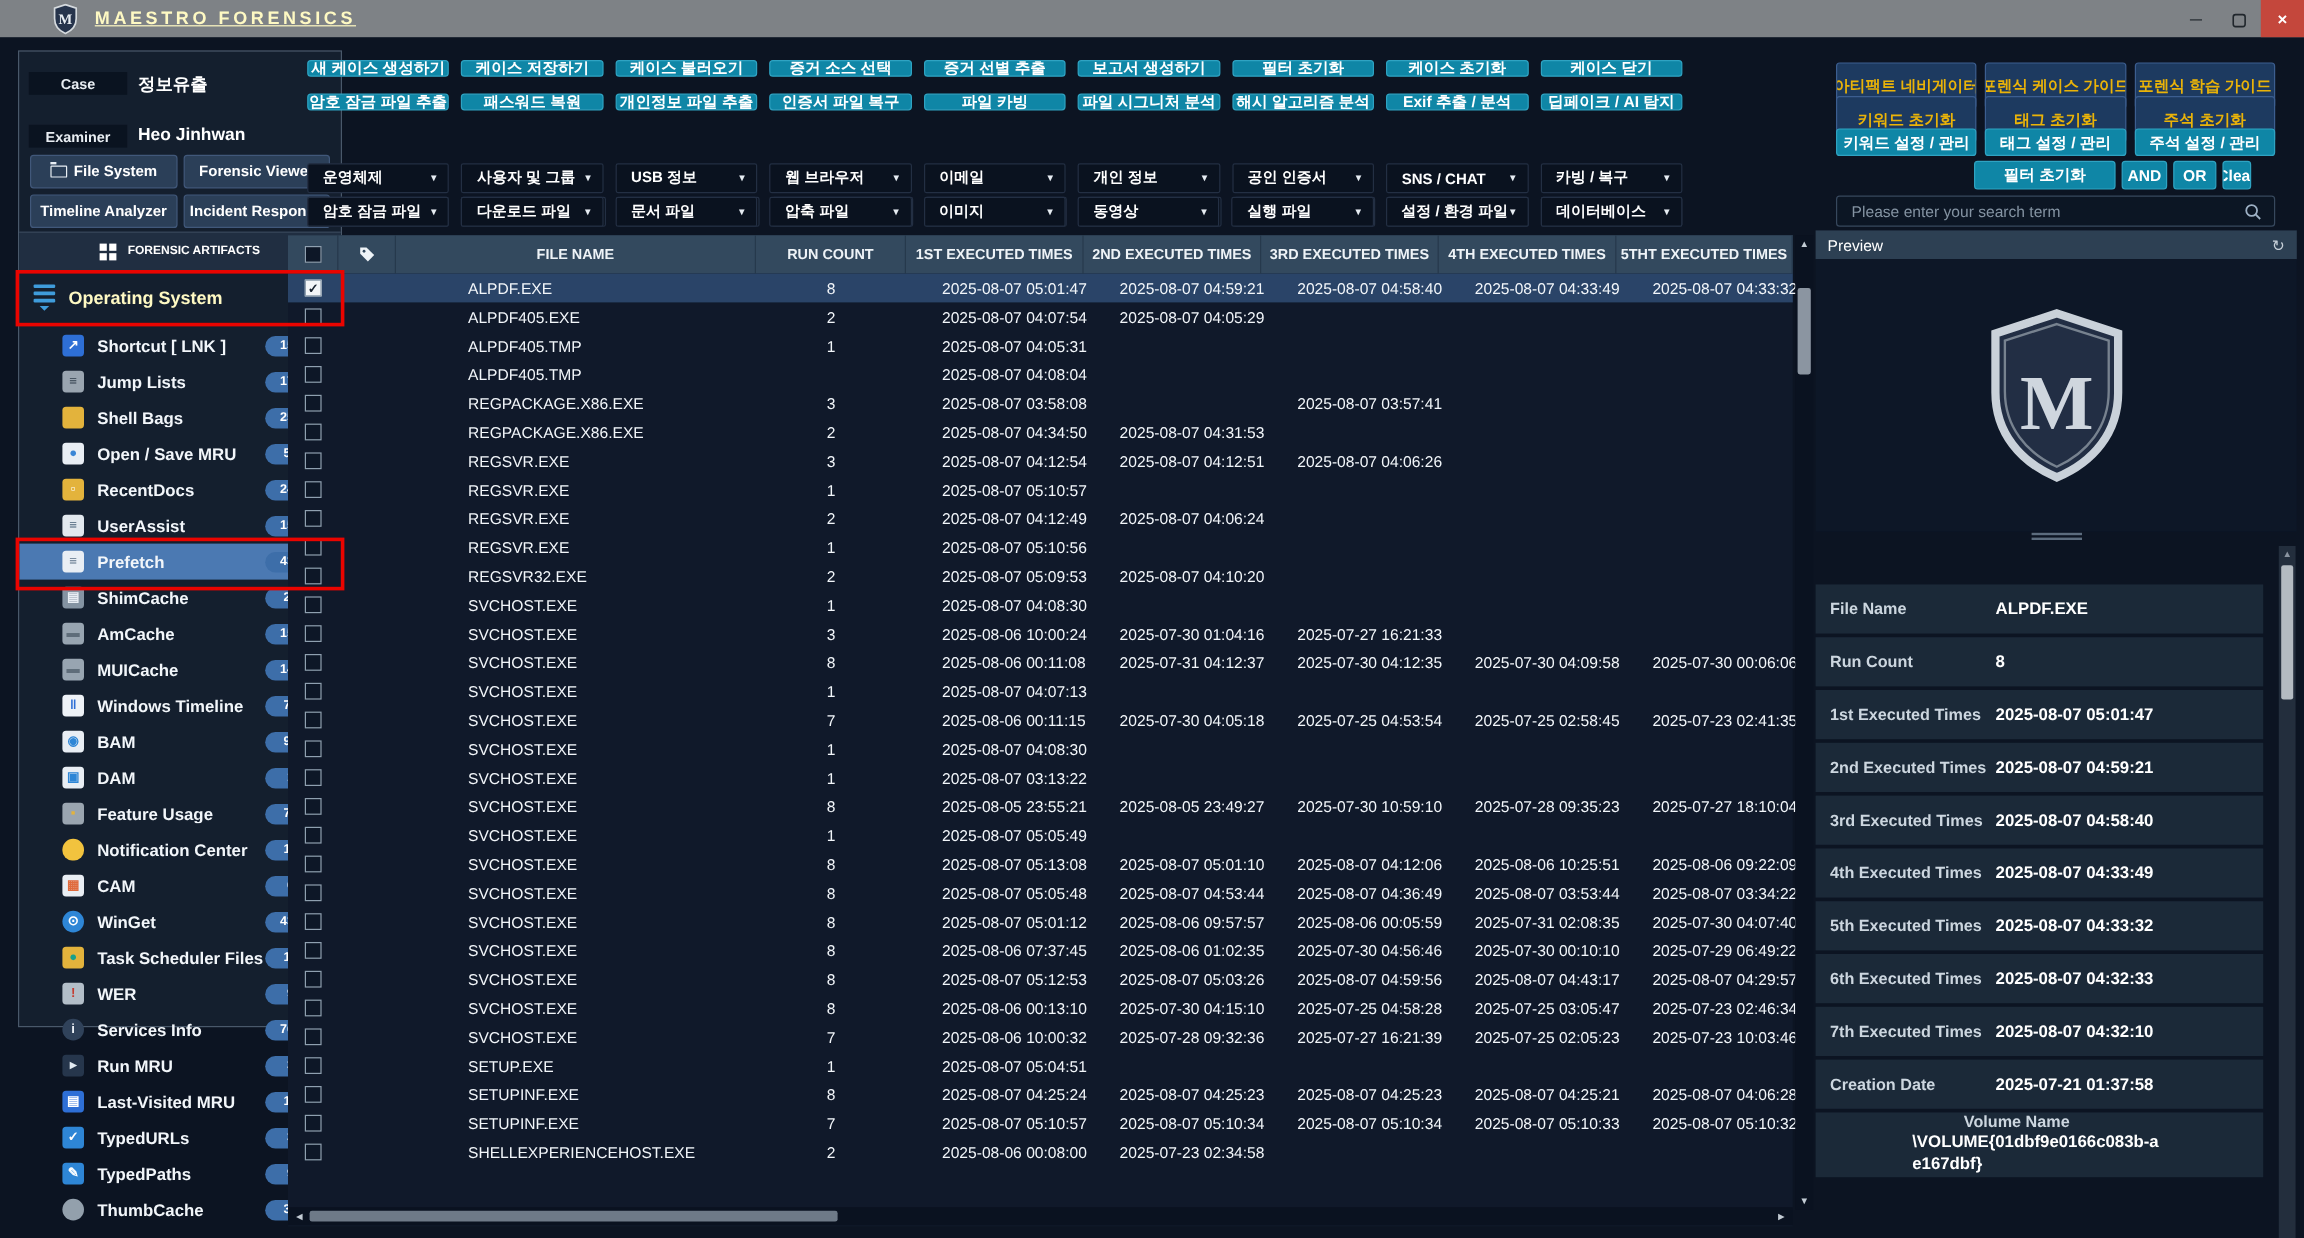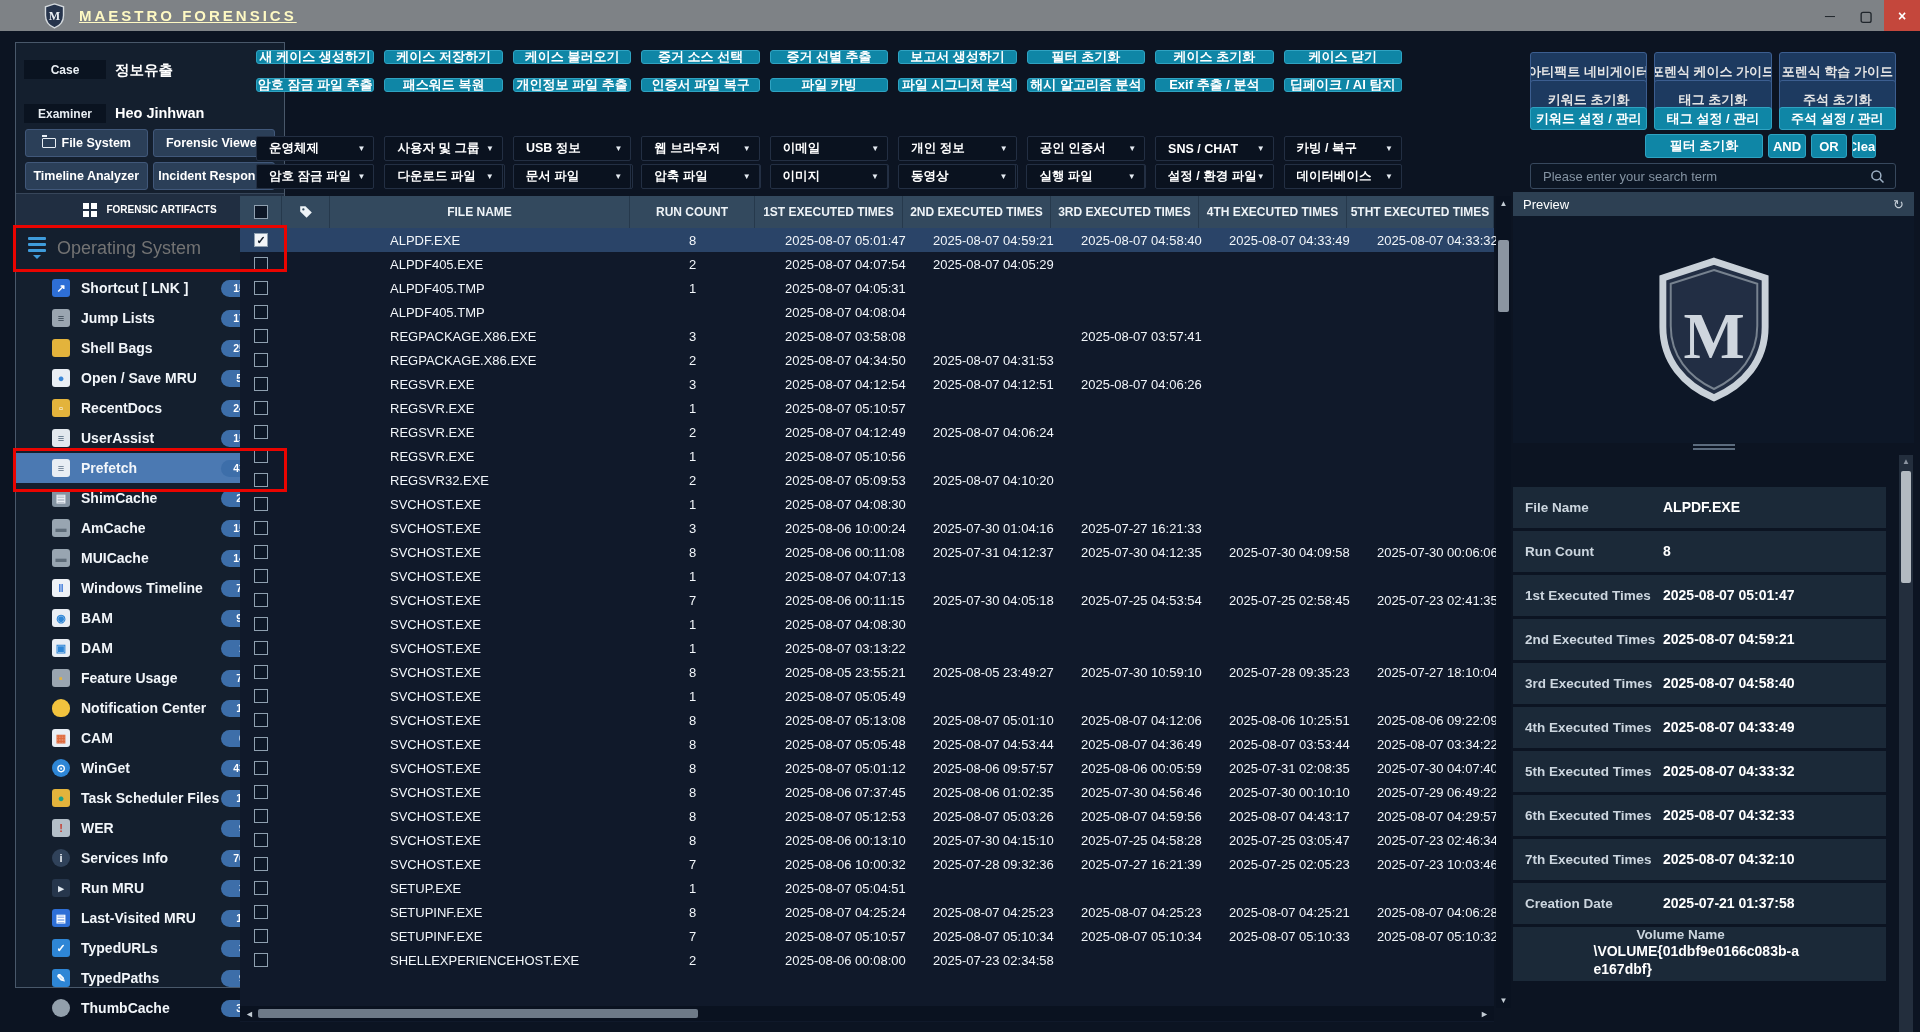--- a/index.html
+++ b/index.html
@@ -5,32 +5,32 @@
   html,body{margin:0;padding:0;background:#06090f;}
   #app{position:relative;width:1920px;height:1032px;background:#0c1422;font-family:"Liberation Sans",sans-serif;overflow:hidden;}
   
   .titlebar{position:absolute;left:0;top:0;width:1920px;height:31px;background:#7e8286;display:flex;align-items:center;}
   .tb-logo{margin-left:44px;}
   .tb-title{color:#fef9c3;font-weight:bold;font-size:15px;letter-spacing:3px;margin-left:14px;text-decoration:underline;}
   .win-ctrls{position:absolute;right:0;top:0;height:31px;display:flex;}
   .win-btn{width:36px;height:31px;display:flex;align-items:center;justify-content:center;color:#20262c;font-size:14px;font-weight:bold;}
   .win-btn.close{background:#c4473c;color:#fff;}
   
-  .sidebar{position:absolute;left:15px;top:42px;width:270px;height:946px;background:#141f2e;border:1px solid #49586a;box-sizing:border-box;}
+  .sidebar{position:absolute;left:15px;top:42px;width:270px;height:814px;background:#141f2e;border:1px solid #49586a;box-sizing:border-box;}
   .chip{position:absolute;left:8px;width:82px;height:19px;background:#0a1320;color:#e9eef3;font-size:12px;font-weight:bold;display:flex;align-items:center;justify-content:center;}
   .chip-value{position:absolute;left:99px;color:#fff;font-weight:bold;font-size:14.5px;}
   .nav-grid{position:absolute;left:9px;top:86px;width:250px;display:grid;grid-template-columns:1fr 1fr;gap:5px;}
   .nav-btn{height:26px;background:#2b3f58;border:1px solid #41587a;border-radius:3px;color:#fff;font-size:12.5px;font-weight:bold;display:flex;align-items:center;justify-content:center;gap:6px;white-space:nowrap;overflow:hidden;}
   .fold{width:12px;height:8px;border:1.5px solid #e8eef4;border-radius:1px;position:relative;flex:none;}
   .fold:before{content:'';position:absolute;top:-4px;left:-1px;width:5px;height:2px;background:#e8eef4;}
   .fa-header{position:absolute;left:0;top:150px;width:100%;height:33px;background:#202e41;display:flex;align-items:center;justify-content:center;gap:9px;color:#fff;font-weight:bold;font-size:10px;border-top:1px solid #37465a;border-bottom:1px solid #0a121e;box-sizing:border-box;}
   .grid-ico{width:14px;height:14px;display:grid;grid-template-columns:6px 6px;grid-auto-rows:6px;gap:2px;}
   .grid-ico i{background:#fff;}
   .os-row{position:absolute;left:0;top:186px;width:100%;height:38px;display:flex;align-items:center;padding-left:12px;gap:11px;box-sizing:border-box;}
-  .os-row .lbl{color:#737373;font-size:18px;font-weight:normal;}
+  .os-row .lbl{color:#fef9c3;font-size:15px;font-weight:bold;}
   .ham{display:flex;flex-direction:column;gap:3px;width:18px;}
   .ham i{height:3px;background:#3f9cdb;border-radius:1px;}
   .ham b{width:0;height:0;border-left:4px solid transparent;border-right:4px solid transparent;border-top:4px solid #3f9cdb;margin:0 auto;}
   #tree{position:absolute;left:0;top:230px;width:100%;height:746px;overflow:hidden;}
   .titem{height:30px;display:flex;align-items:center;padding-left:36px;box-sizing:border-box;}
   .titem.selected{background:#4b79b2;}
   .titem .ico{width:18px;height:18px;border-radius:3px;margin-right:11px;display:flex;align-items:center;justify-content:center;font-size:11px;font-weight:bold;flex:none;line-height:1;}
   .titem .lbl{color:#f2f6fa;font-size:14px;font-weight:bold;flex:1;white-space:nowrap;overflow:hidden;}
   .titem .badge{min-width:42px;height:17px;border-radius:9px;background:#3d6ea9;color:#fff;font-size:10.5px;font-weight:bold;display:flex;align-items:center;justify-content:center;margin-right:21px;flex:none;}
   .sb-scroll{position:absolute;right:4px;top:230px;width:7px;height:740px;background:#1c2836;}
@@ -56,21 +56,21 @@
   .cb{width:14px;height:14px;border:1px solid #8fa0b0;background:#0d1727;margin:0 auto;box-sizing:border-box;display:flex;align-items:center;justify-content:center;}
   .cb.checked{background:#f2f5f8;color:#16202e;font-size:11px;font-weight:bold;}
   .hscroll{position:absolute;left:240px;top:1006px;width:1254px;height:15px;background:#0a1220;}
   .hs-arrow{position:absolute;top:3px;color:#c3ccd4;font-size:9px;}
   .hs-thumb{position:absolute;left:18px;top:3px;width:440px;height:9px;background:#6e7a88;border-radius:2px;}
   .vscroll{position:absolute;left:1496px;top:196px;width:15px;height:812px;background:#0a1220;}
   .vs-arrow{position:absolute;left:0;width:15px;text-align:center;color:#c3ccd4;font-size:8px;}
   .vs-thumb{position:absolute;top:44px;left:2px;width:11px;height:72px;background:#8b95a1;border-radius:2px;}
   
   .rp-grid{position:absolute;left:1530px;width:366px;display:grid;grid-template-columns:repeat(3,1fr);gap:7px;}
-  .nbtn{background:#1d3a60;border:1px solid #3c5e90;border-radius:3px;color:#e5e5e5;font-weight:bold;font-size:13px;display:flex;align-items:center;justify-content:center;height:39px;white-space:nowrap;overflow:hidden;box-sizing:border-box;}
+  .nbtn{background:#1d3a60;border:1px solid #3c5e90;border-radius:3px;color:#eab308;font-weight:bold;font-size:13px;display:flex;align-items:center;justify-content:center;height:39px;white-space:nowrap;overflow:hidden;box-sizing:border-box;}
   .rp-grid .tbtn{height:23px;}
   .abs-btn{position:absolute;height:24px;}
   .search{position:absolute;left:1530px;top:163px;width:366px;height:26px;background:#0c1624;border:1px solid #37485d;border-radius:3px;display:flex;align-items:center;padding:0 10px;box-sizing:border-box;}
   .search input{flex:1;background:transparent;border:none;outline:none;color:#dfe7ee;font-size:13px;font-family:"Liberation Sans",sans-serif;}
   .search input::placeholder{color:#8493a2;}
   .pbar{position:absolute;left:1513px;top:192px;width:401px;height:24px;background:#2d4053;display:flex;align-items:center;padding:0 10px;color:#fff;font-size:13px;box-sizing:border-box;}
   .pbar .cap{flex:1;}
   .pbar .ric{color:#c6cfd8;font-size:13px;}
   .pbody{position:absolute;left:1513px;top:216px;width:401px;height:227px;background:#0d1727;display:flex;align-items:center;justify-content:center;}
   .drag{position:absolute;left:1513px;top:444px;width:401px;display:flex;flex-direction:column;align-items:center;gap:2px;}

